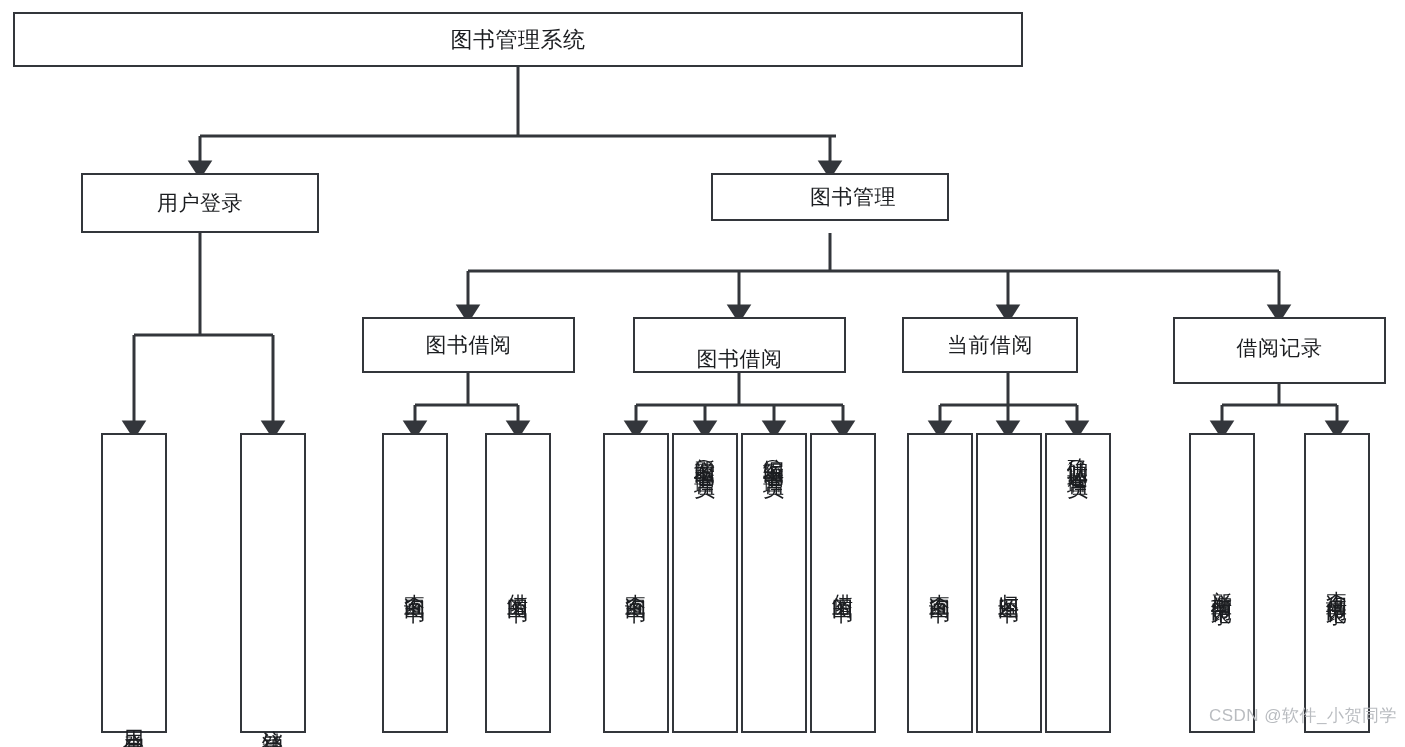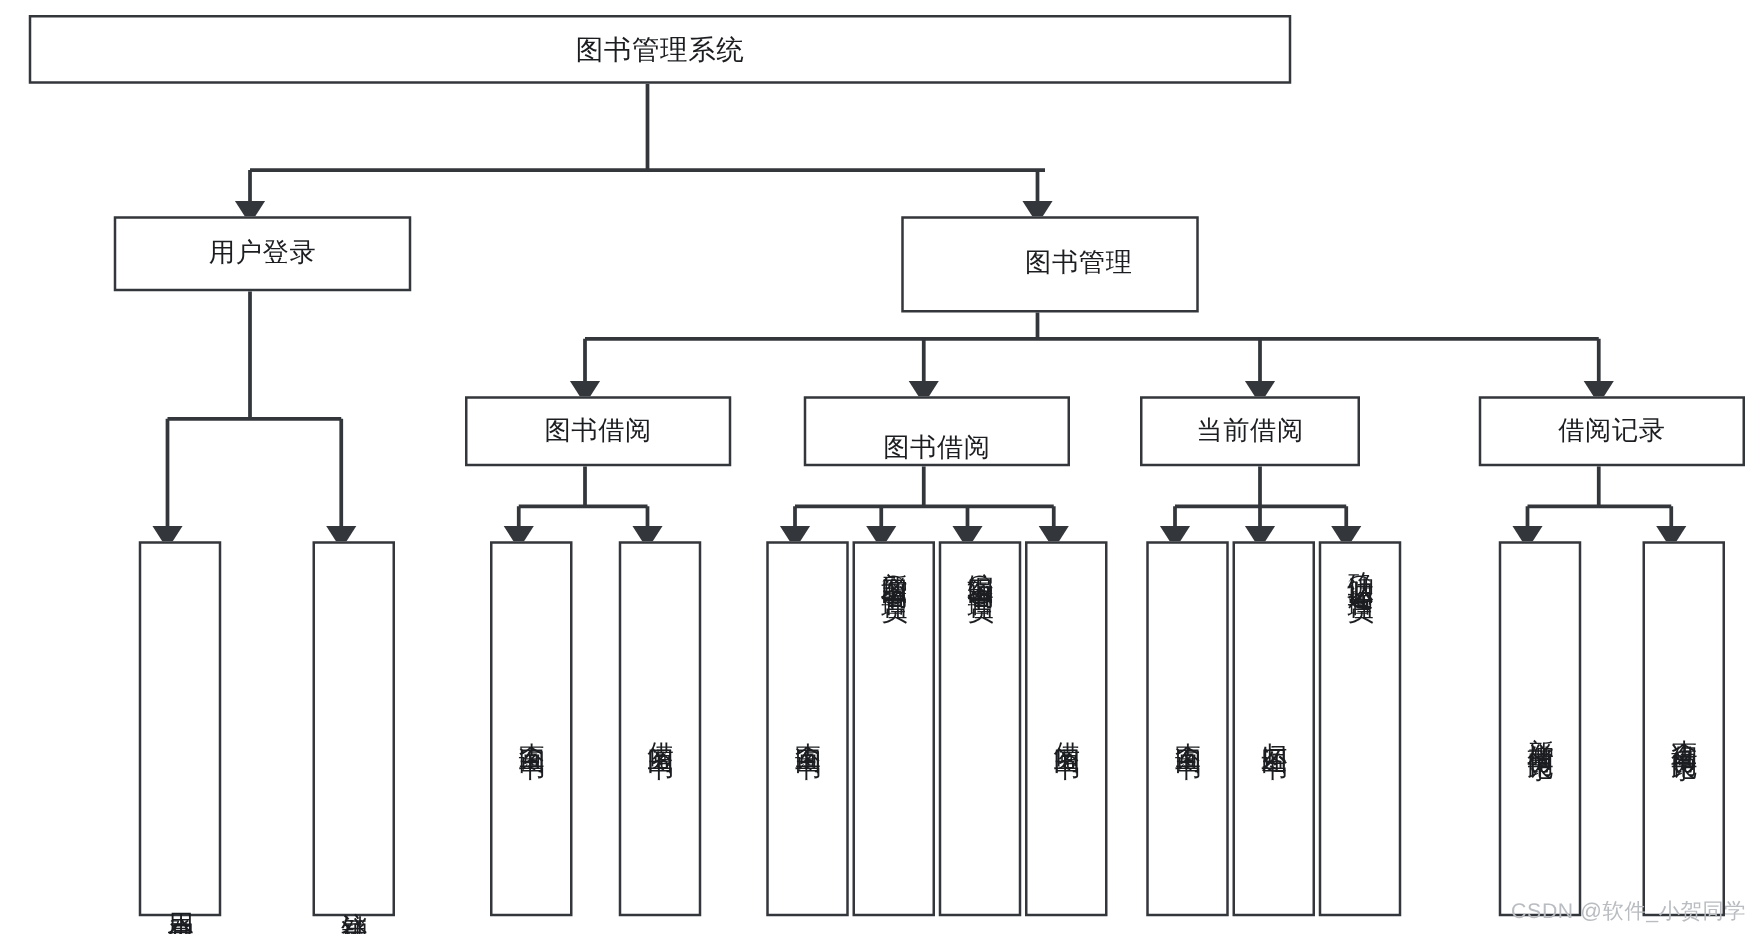--- a/index.html
+++ b/index.html
@@ -29,21 +29,20 @@
   }
   .node {
     position: absolute;
     box-sizing: border-box;
     background: #ffffff;
     border: 2px solid #33363b;
     display: flex;
     align-items: center;
     justify-content: center;
     color: #1b1d20;
-    margin-left: 10px;
   }
   .node .lbl {
     display: block;
     line-height: 1.15;
     white-space: nowrap;
   }
   
   .node.horiz .lbl {
     font-size: 21px;
     letter-spacing: 0.5px;
@@ -67,21 +66,21 @@
   }
   .node.vert.bottomalign {
     align-items: flex-end;
   }
   .node.vert.topalign {
     align-items: flex-start;
   }
   .watermark {
     position: absolute;
     right: 8px;
-    bottom: 7px;
+    bottom: 20px;
     font-size: 17px;
     color: #b9bcc0;
     letter-spacing: 0.5px;
     white-space: nowrap;
   }
 </style>
 </head>
 <body>
 
 <div id="canvas">
@@ -136,34 +135,34 @@
     </g>
   </svg>
 
   <div class="node horiz root" style="left:13px; top:12px; width:1010px; height:55px;">
     <span class="lbl">图书管理系统</span>
   </div>
 
   <div class="node horiz" style="left:81px; top:173px; width:238px; height:60px;">
     <span class="lbl">用户登录</span>
   </div>
-  <div class="node horiz" style="left:711px; top:173px; width:238px; height:77px;padding-left:46px;">
+  <div class="node horiz" style="left:711px; top:173px; width:238px; height:48px;padding-left:46px;">
     <span class="lbl">图书管理</span>
   </div>
 
   <div class="node horiz" style="left:362px; top:317px; width:213px; height:56px;">
     <span class="lbl">图书借阅</span>
   </div>
   <div class="node horiz" style="left:633px; top:317px; width:213px; height:56px;align-items:flex-end;">
     <span class="lbl">图书借阅</span>
   </div>
   <div class="node horiz" style="left:902px; top:317px; width:176px; height:56px;">
     <span class="lbl">当前借阅</span>
   </div>
-  <div class="node horiz" style="left:1173px; top:317px; width:213px; height:56px;">
+  <div class="node horiz" style="left:1173px; top:317px; width:213px; height:67px;font-family:Liberation Mono, monospace;">
     <span class="lbl">借阅记录</span>
   </div>
 
   <div class="node vert bottomalign" style="left:101px; top:433px; width:66px; height:300px;">
     <span class="lbl">用户登录</span>
   </div>
   <div class="node vert bottomalign" style="left:240px; top:433px; width:66px; height:300px;">
     <span class="lbl">注销登录</span>
   </div>
 

